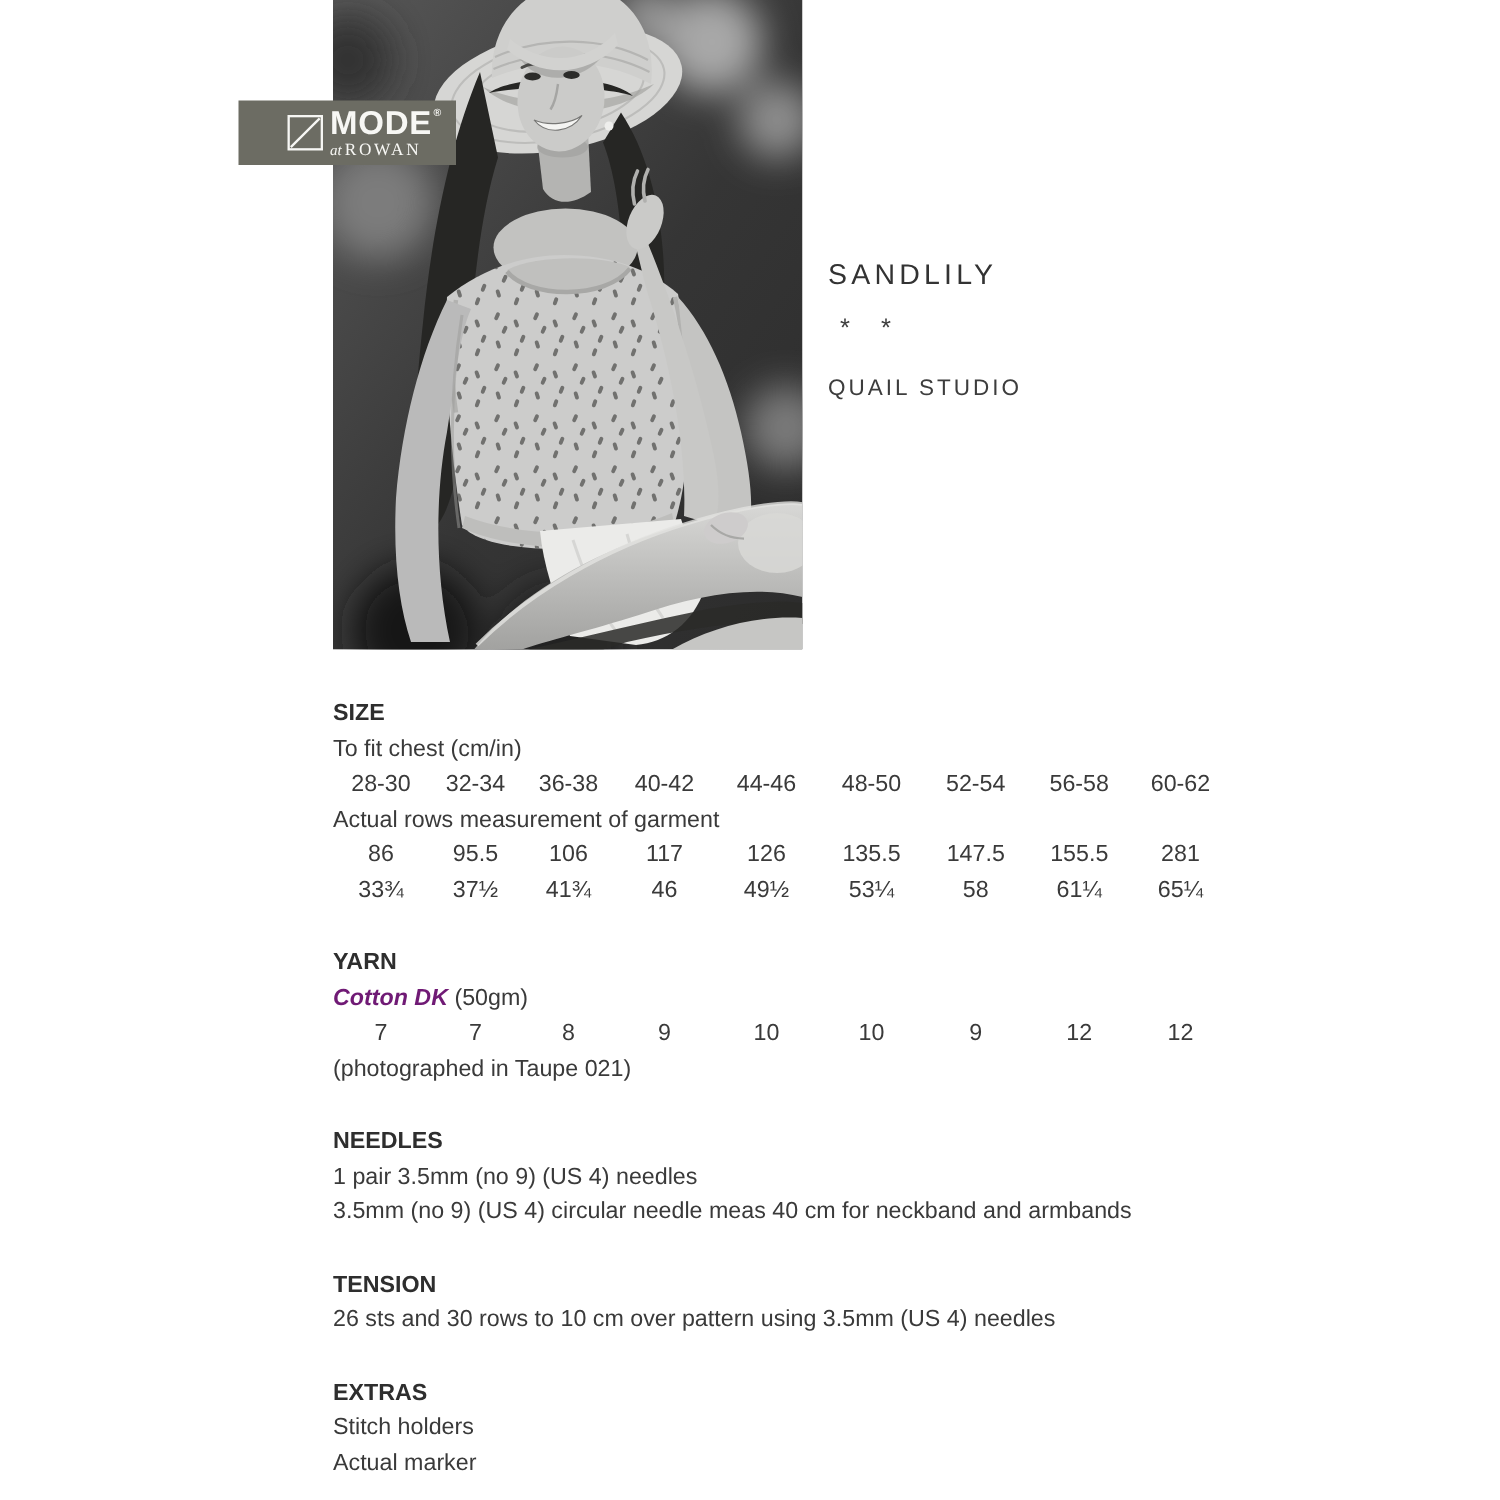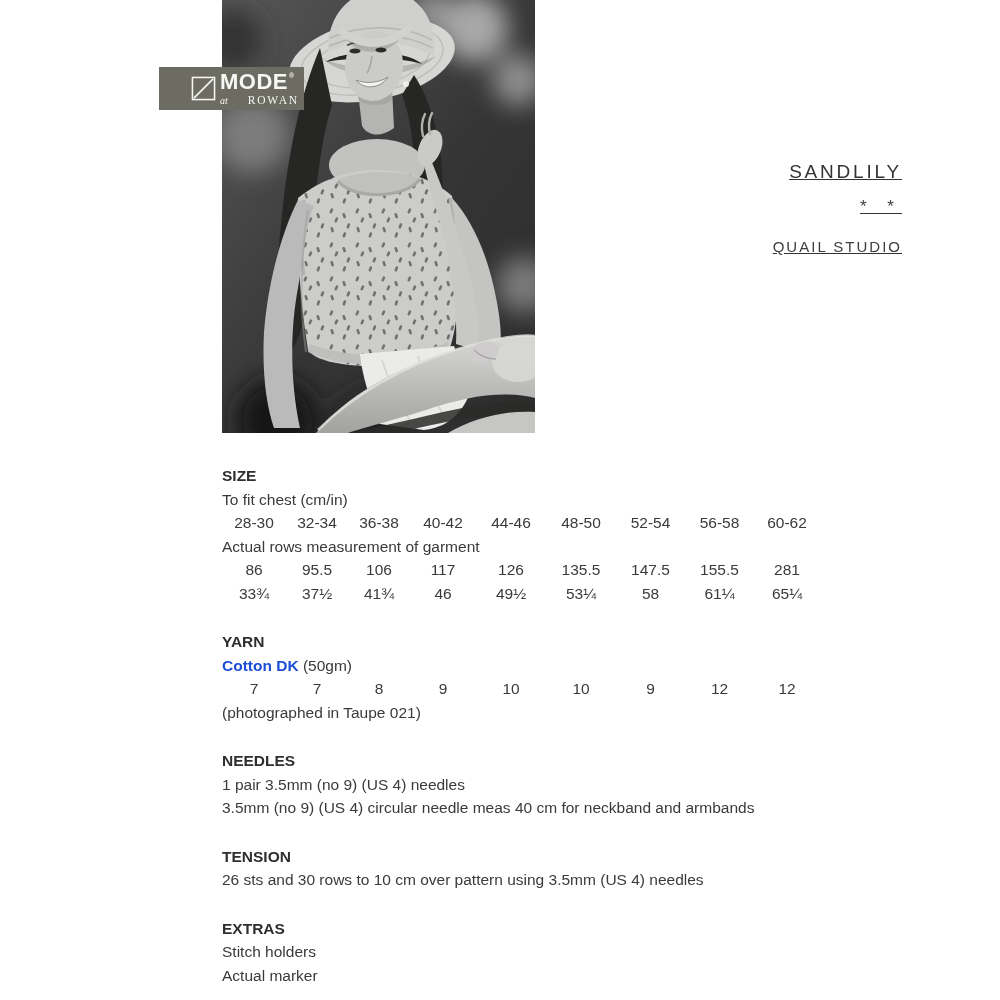--- a/index.html
+++ b/index.html
@@ -11,34 +11,34 @@
   .photo svg{display:block;width:100%;height:100%;}
 
   
   .logo{position:absolute;left:159px;top:67px;width:145px;height:43px;background:#6c6c63;
         display:flex;align-items:center;box-sizing:border-box;padding-left:32px;color:#f7f7f4;}
   .logo-icon{width:25px;height:25px;flex:0 0 auto;margin-right:4px;}
   .logo-text{display:flex;flex-direction:column;line-height:1;}
   .logo-mode{font-size:22px;font-weight:600;letter-spacing:0.5px;}
   .logo-mode .tm{font-size:7px;vertical-align:top;position:relative;top:1px;left:1px;}
   .logo-sub{font-family:"Liberation Serif",serif;font-size:11.5px;margin-top:2px;letter-spacing:1.8px;}
-  .logo-sub .at{font-style:italic;font-size:10px;letter-spacing:0;margin-right:20px;text-transform:lowercase;}
-
-  
-  .title-block{position:absolute;left:552px;top:161px;width:350px;text-align:right;color:#333;text-decoration:underline;}
+  .logo-sub .at{font-style:italic;font-size:10px;letter-spacing:0;margin-right:2px;text-transform:lowercase;}
+
+  
+  .title-block{position:absolute;left:552px;top:173px;width:350px;text-align:left;color:#333;}
   .pattern-title{font-size:19px;letter-spacing:2.8px;line-height:22px;font-weight:400;}
   .difficulty{margin-top:15px;font-size:17px;letter-spacing:8px;padding-left:8px;line-height:17px;color:#3d3d3d;}
   .designer{margin-top:23px;font-size:15px;letter-spacing:2px;line-height:18px;color:#3d3d3d;}
 
   
   .content{position:absolute;left:222px;top:464px;width:660px;font-size:15.5px;line-height:23.5px;}
   .section{margin:0 0 25px 0;}
   .section:last-child{margin-bottom:0;}
   .heading{font-weight:bold;color:#2e2e2e;}
-  .bold{font-weight:bold;color:#1d4ed8;}
+  .bold{font-weight:bold;color:#701a75;font-style:italic;}
   .numrow{display:flex;width:598px;}
   .numrow span{display:block;flex:0 0 auto;text-align:center;}
   .numrow span:nth-child(1){width:64px;}
   .numrow span:nth-child(2){width:62px;}
   .numrow span:nth-child(3){width:62px;}
   .numrow span:nth-child(4){width:66px;}
   .numrow span:nth-child(5){width:70px;}
   .numrow span:nth-child(6){width:70px;}
   .numrow span:nth-child(7){width:69px;}
   .numrow span:nth-child(8){width:69px;}

